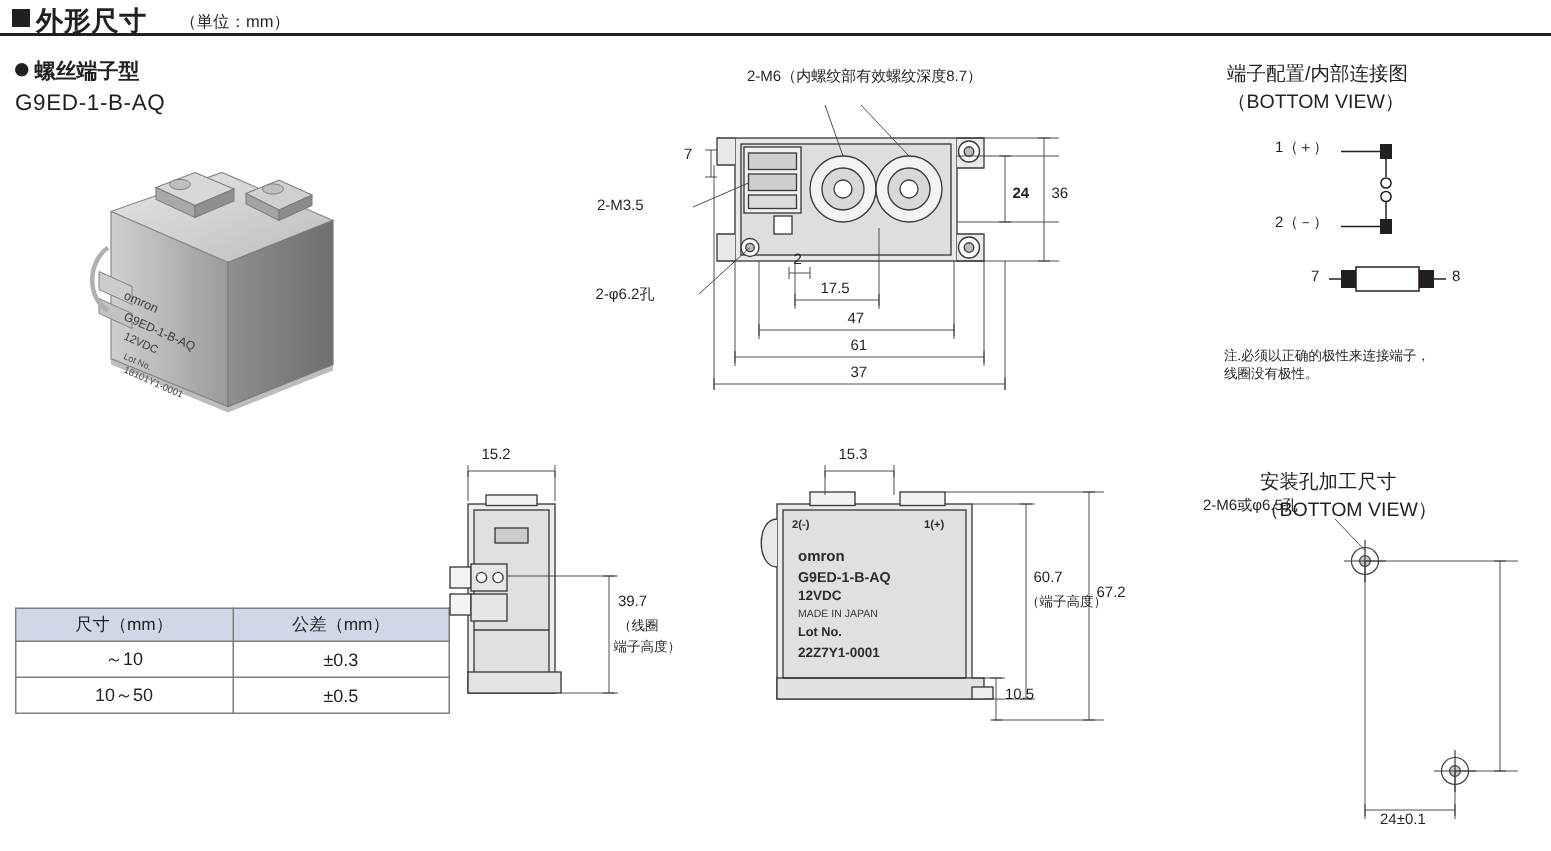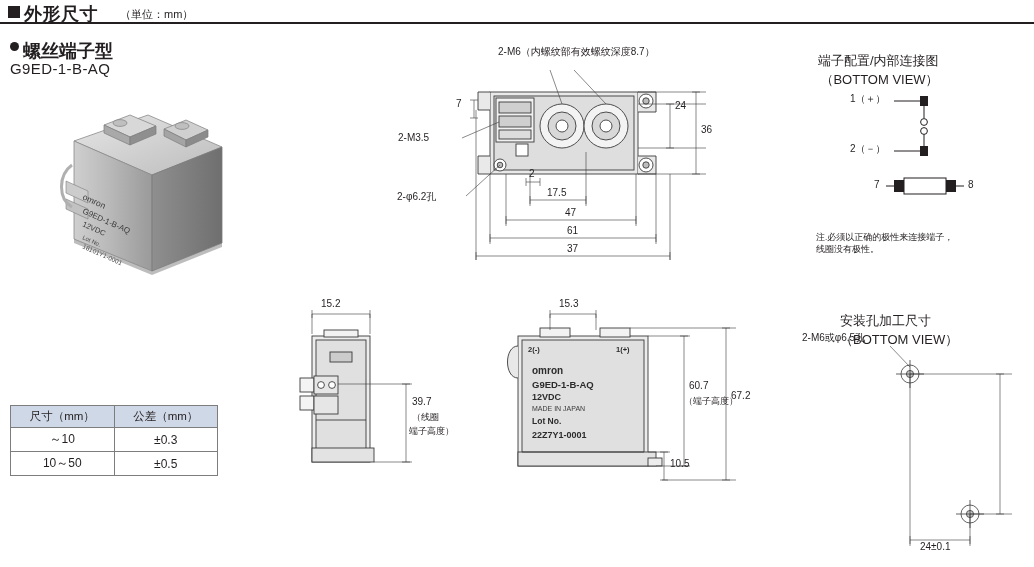--- a/index.html
+++ b/index.html
@@ -26,41 +26,41 @@
     position:absolute; left:24px; top:2px; font-size:18px; font-weight:bold; letter-spacing:0.5px;
   }
   #header .unit {
     position:absolute; left:120px; top:7px; font-size:11px;
   }
 
   
   .bullet {
     position:absolute; width:9px; height:9px; border-radius:50%; background:#231f20;
   }
-  #subtitle { left:23px; top:39px; font-size:18px; font-weight:bold; }
+  #subtitle { left:23px; top:39px; font-size:14px; font-weight:bold; }
   #modelname { left:10px; top:60px; font-size:15px; letter-spacing:0.4px; }
 
   
   #photo { left:52px; top:95px; width:200px; height:195px; }
 
   
-  #tol { left:10px; top:405px; width:208px; border-collapse:collapse; font-size:12px; }
+  #tol { left:10px; top:405px; width:290px; border-collapse:collapse; font-size:12px; }
   #tol td, #tol th {
     border:1px solid #7d7d7d; text-align:center; padding:3px 0; font-weight:normal;
   }
   #tol thead th { background:#cfd8e6; font-size:11.5px; }
   #tol tbody td { background:#ffffff; }
 
   
   .lbl { position:absolute; font-size:10px; line-height:1.25; white-space:nowrap; }
   .lbl.sm { font-size:9px; }
   .ttl { position:absolute; font-size:13px; line-height:1.45; white-space:nowrap; }
 
   
-  #t1 { left:818px; top:52px;text-align:right; }
+  #t1 { left:818px; top:40px; }
   #t2 { left:840px; top:312px; }
 
   .note { position:absolute; font-size:9px; line-height:1.3; color:#231f20; }
 
   svg { position:absolute; left:0; top:0; overflow:visible; }
 </style>
 </head>
 <body>
 
 <div id="header" class="abs">
@@ -228,21 +228,21 @@
 
       <line x1="29" y1="62" x2="-8" y2="78"></line>
 
       <line x1="30" y1="105" x2="-4" y2="136"></line>
     </g>
   </svg>
   <div class="lbl" style="left:28px; top:-14px;">2-M6（内螺纹部有效螺纹深度8.7）</div>
   <div class="lbl" style="left:-72px; top:72px;">2-M3.5</div>
   <div class="lbl" style="left:-73px; top:131px;text-align:center;">2-φ6.2孔</div>
   <div class="lbl" style="left:-14px; top:38px;">7</div>
-  <div class="lbl" style="left:205px; top:40px;">24</div>
+  <div class="lbl" style="left:205px; top:64px;font-weight:bold;">24</div>
   <div class="lbl" style="left:231px; top:64px;">36</div>
   <div class="lbl" style="left:59px; top:108px;">2</div>
   <div class="lbl" style="left:77px; top:127px;">17.5</div>
   <div class="lbl" style="left:95px; top:147px;">47</div>
   <div class="lbl" style="left:97px; top:165px;">61</div>
   <div class="lbl" style="left:97px; top:183px;">37</div>
 </div>
 
 <div class="abs" style="left:290px; top:300px; width:160px; height:200px;">
   <svg width="160" height="200" viewBox="0 0 160 200">

